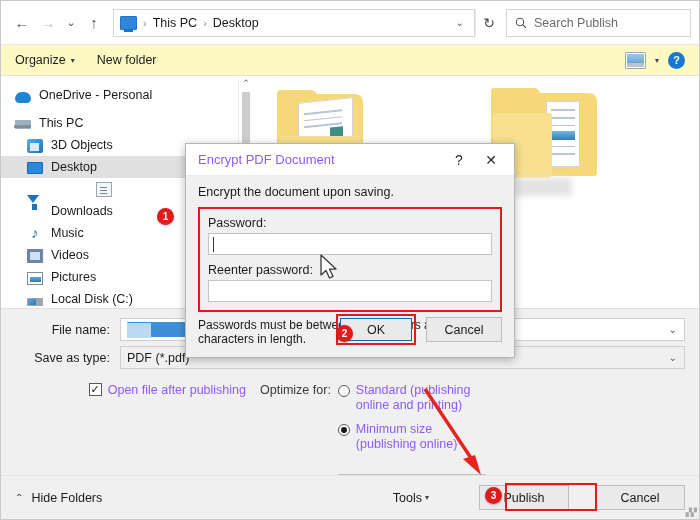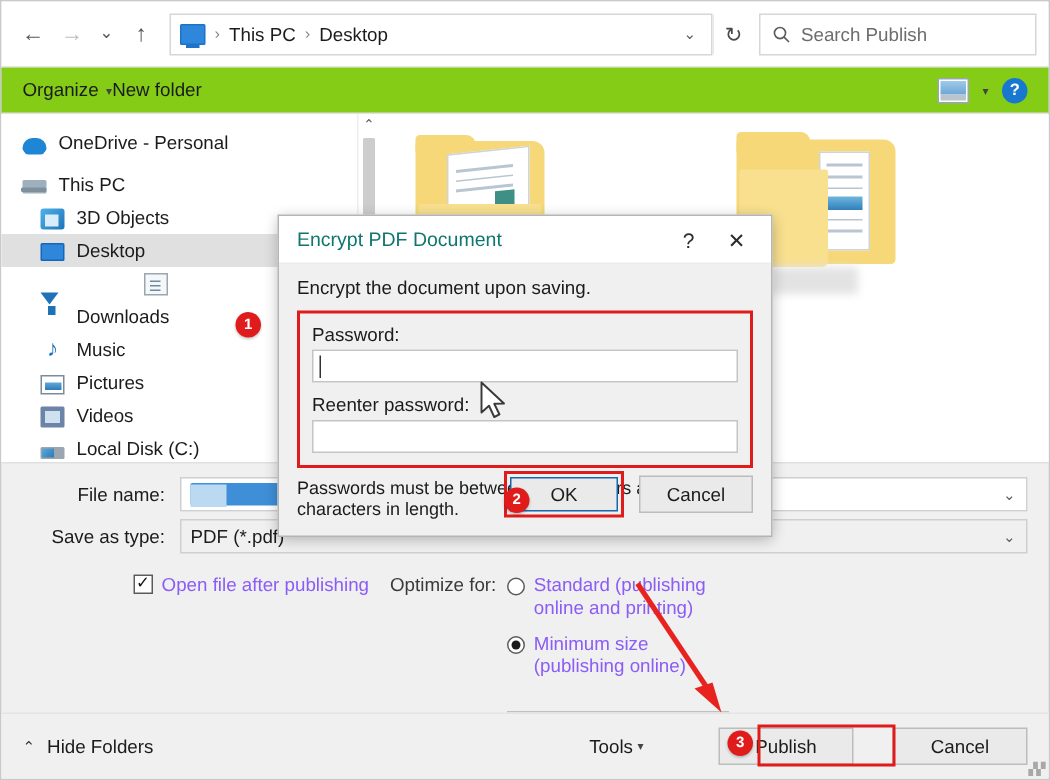--- a/index.html
+++ b/index.html
@@ -47,22 +47,22 @@
   .crumbchev{margin-left:auto;color:#5a5a5a;font-size:10px;padding:0 6px;}
   .refresh{width:26px;height:26px;display:flex;align-items:center;justify-content:center;color:#4a4a4a;font-size:14px;border-left:1px solid #e8e8e8;}
   .searchbox{
     width:185px;height:28px;border:1px solid #d6d6d6;background:#fff;margin-left:4px;
     display:flex;align-items:center;gap:7px;padding:0 8px;box-sizing:border-box;
   }
   .searchbox .ph{color:#6d6d6d;}
 
   
   .cmdbar{
-    height:31px;flex:0 0 31px;background:#84cc16;display:flex;align-items:center;
-    padding:0 14px;box-sizing:border-box;border-bottom:1px solid #e2e2e2;
+    height:31px;flex:0 0 31px;background:#fef9c3;display:flex;align-items:center;
+    padding:0 14px;box-sizing:border-box;gap:22px;border-bottom:1px solid #e2e2e2;
   }
   .cmd{color:#1b1b1b;display:flex;align-items:center;gap:5px;white-space:nowrap;}
   .caret{font-size:8px;color:#444;}
   .cmdright{margin-left:auto;display:flex;align-items:center;gap:9px;}
   .viewicon{width:19px;height:15px;border:1px solid #9aa7b2;background:#fff;display:block;position:relative;border-radius:1px;}
   .viewicon:before{content:"";position:absolute;left:1px;right:1px;top:1px;bottom:5px;background:linear-gradient(#9fc9e8,#6ba7d6);}
   .viewicon:after{content:"";position:absolute;left:1px;right:1px;bottom:1px;height:4px;background:#b9c4cc;}
   .helpicon{
     width:17px;height:17px;border-radius:50%;background:#1878cf;color:#fff;
     font-size:11px;font-weight:bold;display:flex;align-items:center;justify-content:center;
@@ -174,21 +174,21 @@
   
   .dlg{
     position:absolute;left:184px;top:142px;width:330px;height:215px;
     background:#f0f0f0;border:1px solid #b5b5b5;box-shadow:0 2px 9px rgba(0,0,0,.28);
     box-sizing:border-box;z-index:40;
   }
   .dlgtitle{
     height:32px;background:#fff;display:flex;align-items:center;padding:0 6px 0 12px;
     box-sizing:border-box;border-bottom:1px solid #ececec;
   }
-  .dlgtitle .t{font-size:13px;color:#0f766e;}
+  .dlgtitle .t{font-size:13px;color:#8b5cf6;}
   .dlgtitle .acts{margin-left:auto;display:flex;align-items:center;}
   .dlgq{width:30px;text-align:center;font-size:14px;color:#2b2b2b;}
   .dlgx{width:34px;text-align:center;font-size:14px;color:#2b2b2b;}
   .dlgbody{padding:9px 12px 0;box-sizing:border-box;}
   .dlgsub{margin-bottom:8px;}
   .pwgroup{border:2px solid #e01b1b;padding:4px 8px 8px;box-sizing:border-box;}
   .plabel{margin:3px 0 3px;}
   .pinput{height:22px;background:#fff;border:1px solid #c4c4c4;box-sizing:border-box;position:relative;}
   .caretbar{position:absolute;left:4px;top:3px;width:1px;height:15px;background:#333;}
   .hint{margin-top:6px;font-size:12px;}
@@ -285,26 +285,26 @@
       </div>
       <div class="navitem lvl1">
         <span class="ni"><span class="ic-dl"></span></span>
         <span>Downloads</span>
       </div>
       <div class="navitem lvl1">
         <span class="ni ic-music">♪</span>
         <span>Music</span>
       </div>
       <div class="navitem lvl1">
+        <span class="ni ic-vid"></span>
+        <span>Videos</span>
+      </div>
+      <div class="navitem lvl1">
         <span class="ni ic-pic"></span>
         <span>Pictures</span>
-      </div>
-      <div class="navitem lvl1">
-        <span class="ni ic-vid"></span>
-        <span>Videos</span>
       </div>
       <div class="navitem lvl1">
         <span class="ni ic-disk"></span>
         <span>Local Disk (C:)</span>
       </div>
 
       <div class="navscroll">
         <div class="up">⌃</div>
         <div class="thumb"></div>
       </div>

